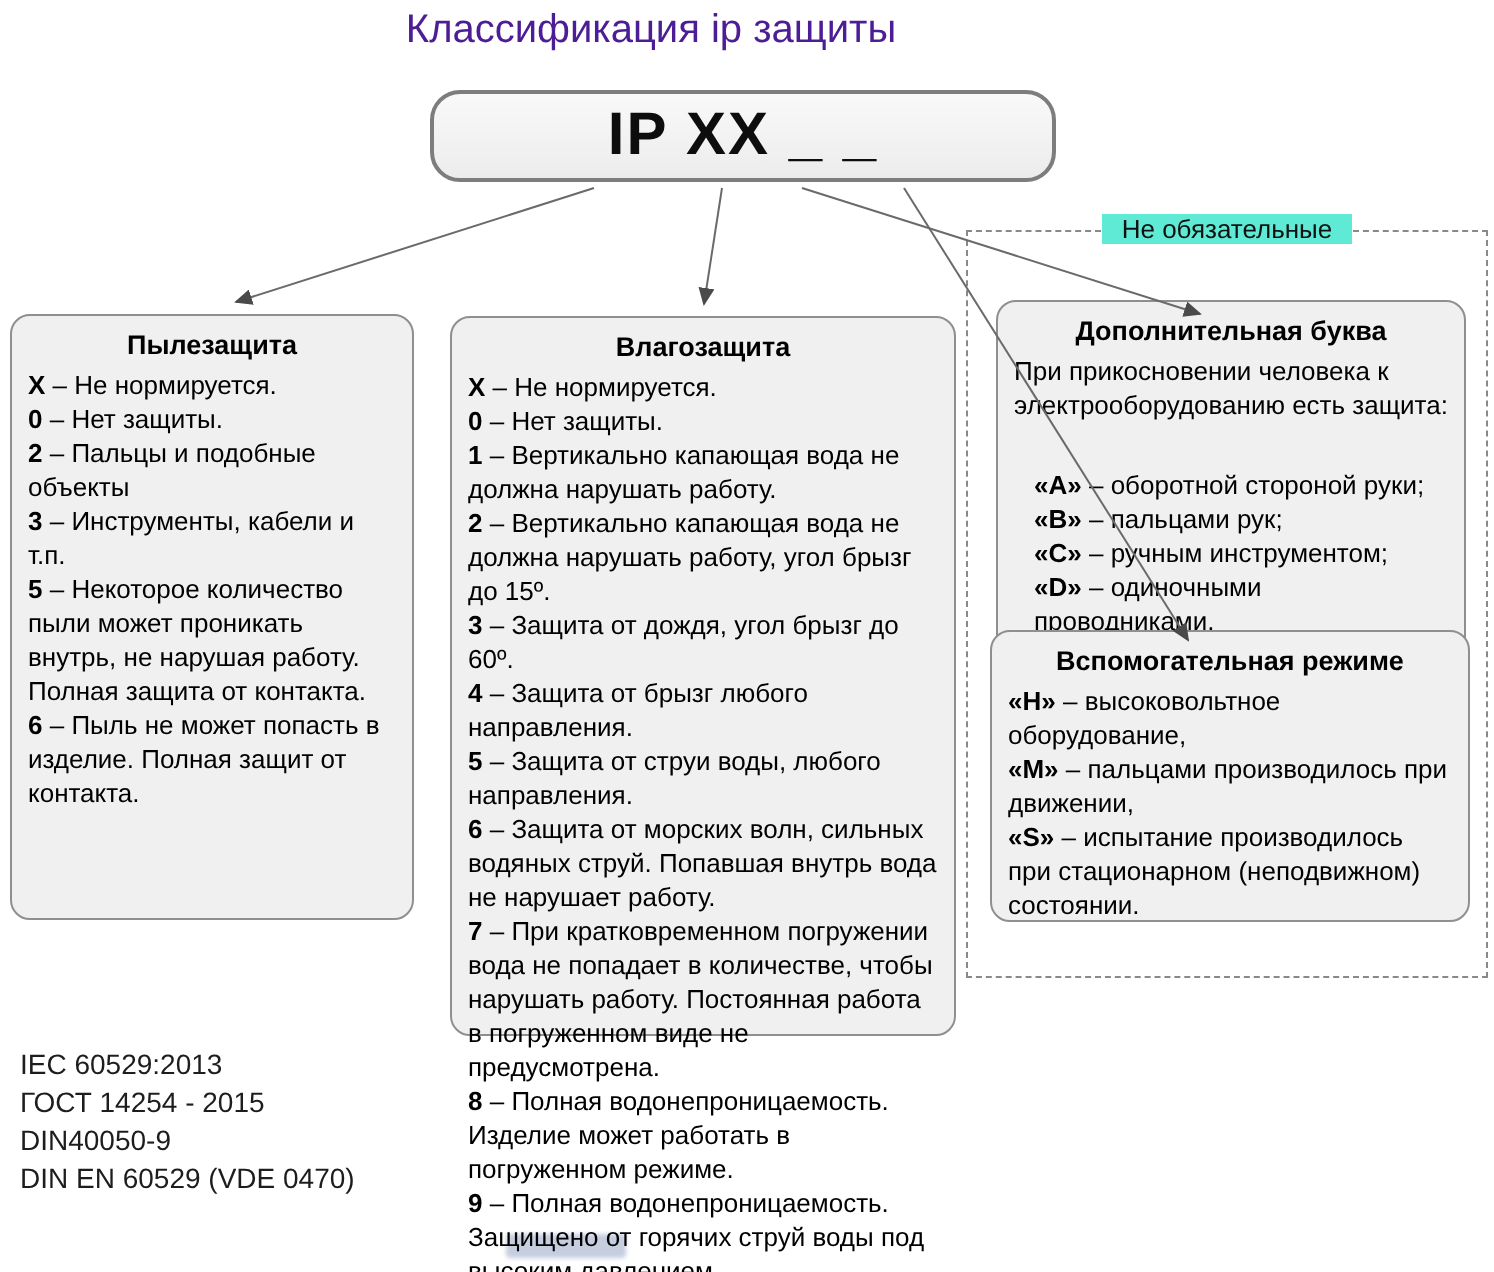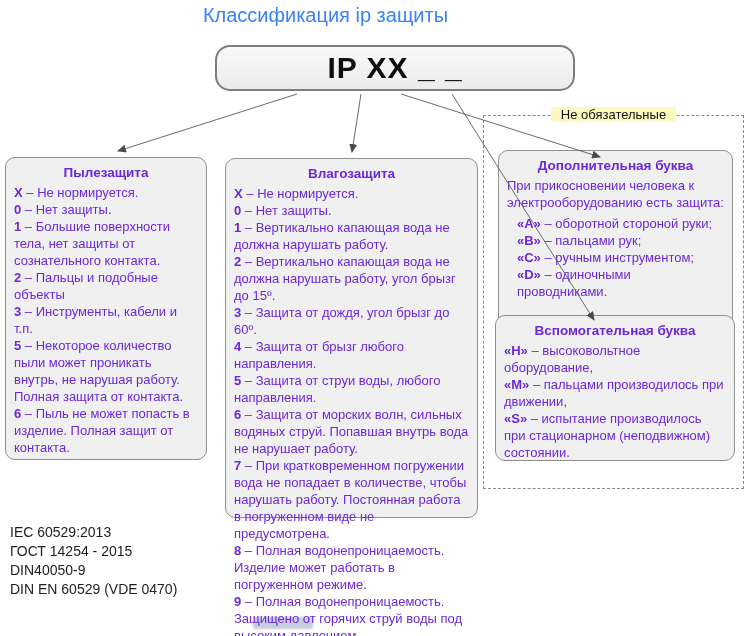--- a/index.html
+++ b/index.html
@@ -2,51 +2,51 @@
 <html><head>
 <meta charset="utf-8">
 <style>
   html,body { margin:0; padding:0; background:#fff; }
   .canvas {
     position:relative; width:747px; height:636px; background:#ffffff;
     font-family:"Liberation Sans", sans-serif; color:#111; overflow:hidden;
   }
   .page-title {
     position:absolute; top:4px; left:0; width:651px; text-align:center;
-    font-size:20px; color:#3b82f6;
+    font-size:20px; color:#4c1d95;
   }
   .ip-box {
-    position:absolute; left:215px; top:45px; width:360px; height:46px;
+    position:absolute; left:215px; top:45px; width:313px; height:46px;
     box-sizing:border-box; border:2px solid #7d7d7d; border-radius:15px;
     background:linear-gradient(#f9f9f9,#ececec);
     display:flex; align-items:center; justify-content:center;
     font-size:30px; font-weight:bold; letter-spacing:1px; color:#0d0d0d;
     z-index:2;
   }
   .box {
     position:absolute; box-sizing:border-box; background:#f0f0f0;
     border:1px solid #8f8f8f; border-radius:10px; padding:6px 8px;
-    font-size:13px; line-height:17px; color:#6d28d9; z-index:2;
+    font-size:13px; line-height:17px; color:#000000; z-index:2;
   }
   .box-title { font-weight:bold; text-align:center; font-size:13.5px; margin-bottom:3px; }
   .item b { font-weight:bold; }
   .dust-box  { left:5px;   top:157px; width:202px; height:303px; }
   .water-box { left:225px; top:158px; width:253px; height:360px; }
   .additional-box { left:498px; top:150px; width:235px; height:179px; }
   .auxiliary-box  { left:495px; top:315px; width:240px; height:146px; }
-  .additional-items { margin-top:4px; margin-left:10px; }
+  .additional-items { margin-top:23px; margin-left:10px; }
   .optional-box {
     position:absolute; left:483px; top:115px; width:261px; height:374px;
     box-sizing:border-box; border:1px dashed #898989; background:transparent; z-index:1;
   }
   .optional-label {
     position:absolute; left:483px; top:107px; width:261px; text-align:center; z-index:3;
     font-size:13px;
   }
-  .optional-label span { background:#fef9c3; padding:0 10px; }
+  .optional-label span { background:#5eead4; padding:0 10px; }
   .arrows {
     position:absolute; left:0; top:0; z-index:4; pointer-events:none;
   }
   .arrows line { stroke:#6a6a6a; stroke-width:1; }
   .standards {
     position:absolute; left:10px; top:523px; font-size:14px; line-height:19px; color:#1d1d1d;
   }
   .watermark {
     position:absolute; left:253px; top:617px; width:60px; height:12px;
     background:rgba(110,130,175,0.4); border-radius:2px; filter:blur(1px); z-index:1;
@@ -65,21 +65,20 @@
 
   <div class="optional-box"></div>
   <div class="optional-label">
     <span>Не обязательные</span>
   </div>
 
   <div class="box dust-box">
     <div class="box-title">Пылезащита</div>
     <div class="item"><b>X</b> <span>– Не нормируется.</span></div>
     <div class="item"><b>0</b> <span>– Нет защиты.</span></div>
-    <div class="item"><b>1</b> <span>– Большие поверхности тела, нет защиты от сознательного контакта.</span></div>
     <div class="item"><b>2</b> <span>– Пальцы и подобные объекты</span></div>
     <div class="item"><b>3</b> <span>– Инструменты, кабели и т.п.</span></div>
     <div class="item"><b>5</b> <span>– Некоторое количество пыли может проникать внутрь, не нарушая работу. Полная защита от контакта.</span></div>
     <div class="item"><b>6</b> <span>– Пыль не может попасть в изделие. Полная защит от контакта.</span></div>
   </div>
 
   <div class="box water-box">
     <div class="box-title">Влагозащита</div>
     <div class="item"><b>X</b> <span>– Не нормируется.</span></div>
     <div class="item"><b>0</b> <span>– Нет защиты.</span></div>
@@ -99,21 +98,21 @@
     <div class="item">При прикосновении человека к электрооборудованию есть защита:</div>
     <div class="additional-items">
       <div class="item"><b>«A»</b> <span>– оборотной стороной руки;</span></div>
       <div class="item"><b>«B»</b> <span>– пальцами рук;</span></div>
       <div class="item"><b>«C»</b> <span>– ручным инструментом;</span></div>
       <div class="item"><b>«D»</b> <span>– одиночными проводниками.</span></div>
     </div>
   </div>
 
   <div class="box auxiliary-box">
-    <div class="box-title">Вспомогательная буква</div>
+    <div class="box-title">Вспомогательная режиме</div>
     <div class="item"><b>«H»</b> <span>– высоковольтное оборудование,</span></div>
     <div class="item"><b>«M»</b> <span>– пальцами производилось при движении,</span></div>
     <div class="item"><b>«S»</b> <span>– испытание производилось при стационарном (неподвижном) состоянии.</span></div>
   </div>
 
   <div class="standards">
     <div>IEC 60529:2013</div>
     <div>ГОСТ 14254 - 2015</div>
     <div>DIN40050-9</div>
     <div>DIN EN 60529 (VDE 0470)</div>

